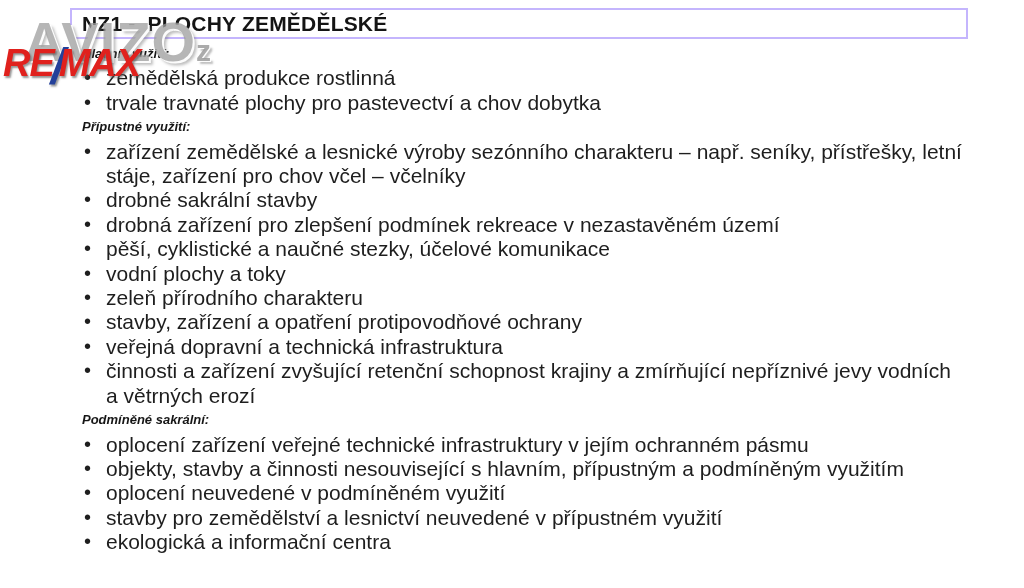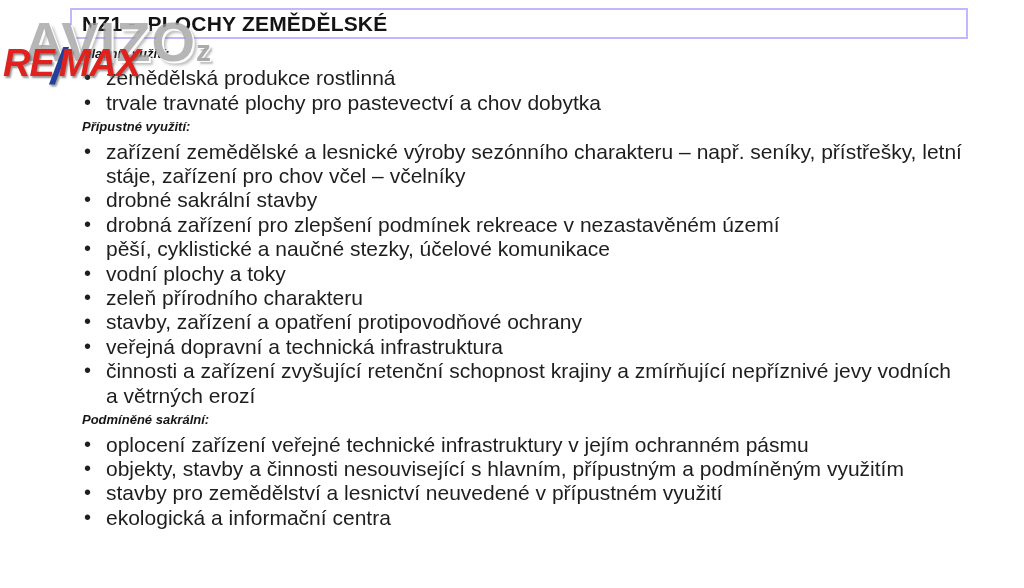--- a/index.html
+++ b/index.html
@@ -140,18 +140,19 @@
       <li>činnosti a zařízení zvyšující retenční schopnost krajiny a zmírňující nepříznivé jevy vodních a větrných erozí</li>
     </ul>
 
     <h2 class="sec-heading">Podmíněné sakrální:</h2>
     <ul class="blist">
       <li>oplocení zařízení veřejné technické infrastruktury v jejím ochranném pásmu</li>
     </ul>
 
     <ul class="blist">
       <li>objekty, stavby a činnosti nesouvisející s hlavním, přípustným a podmíněným využitím</li>
+      <li>oplocení neuvedené v podmíněném využití</li>
       <li>stavby pro zemědělství a lesnictví neuvedené v přípustném využití</li>
       <li>ekologická a informační centra</li>
     </ul>
 
   </div>
 </div>
 
 </body></html>

